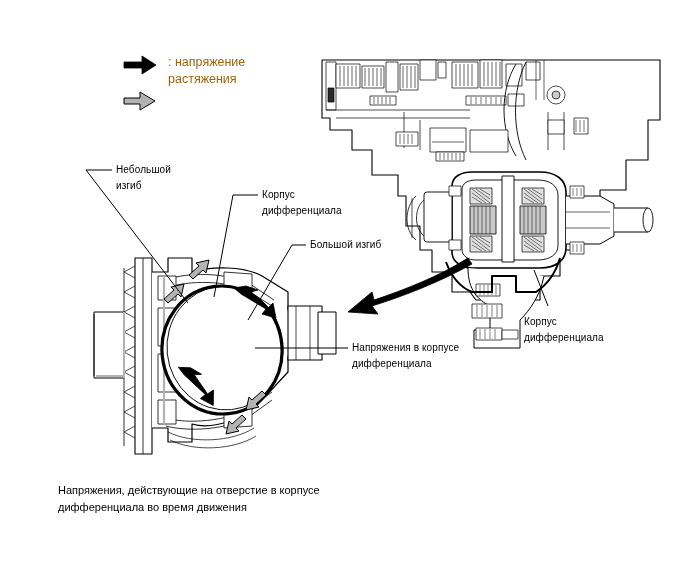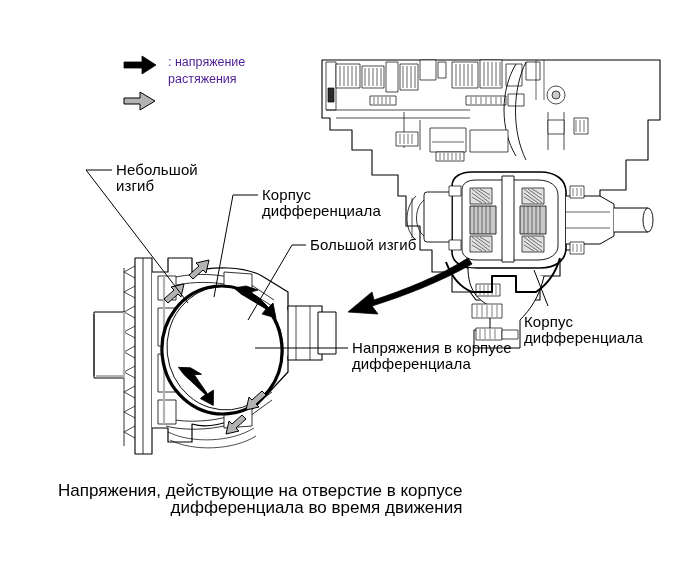--- a/index.html
+++ b/index.html
@@ -13,42 +13,41 @@
   #page {
     position: relative;
     width: 690px;
     height: 562px;
     background: #ffffff;
     overflow: hidden;
   }
   .label {
     position: absolute;
     font-family: "Liberation Sans", sans-serif;
-    font-size: 15px;
+    font-size: 10px;
     color: #000000;
     line-height: 16px;
     white-space: pre-line;
     letter-spacing: 0.1px;
   }
   .legend-text {
     position: absolute;
     font-family: "Liberation Sans", sans-serif;
     font-size: 12.5px;
-    color: #4c1d95;
+    color: #a16207;
     line-height: 17px;
     white-space: pre-line;
   }
   .caption {
     position: absolute;
     font-family: "Liberation Sans", sans-serif;
-    font-size: 17px;
+    font-size: 11px;
     color: #000000;
     line-height: 17px;
     white-space: pre-line;
-    text-align: right;
   }
   svg.layer {
     position: absolute;
     left: 0;
     top: 0;
     width: 690px;
     height: 562px;
     pointer-events: none;
   }
 </style>

